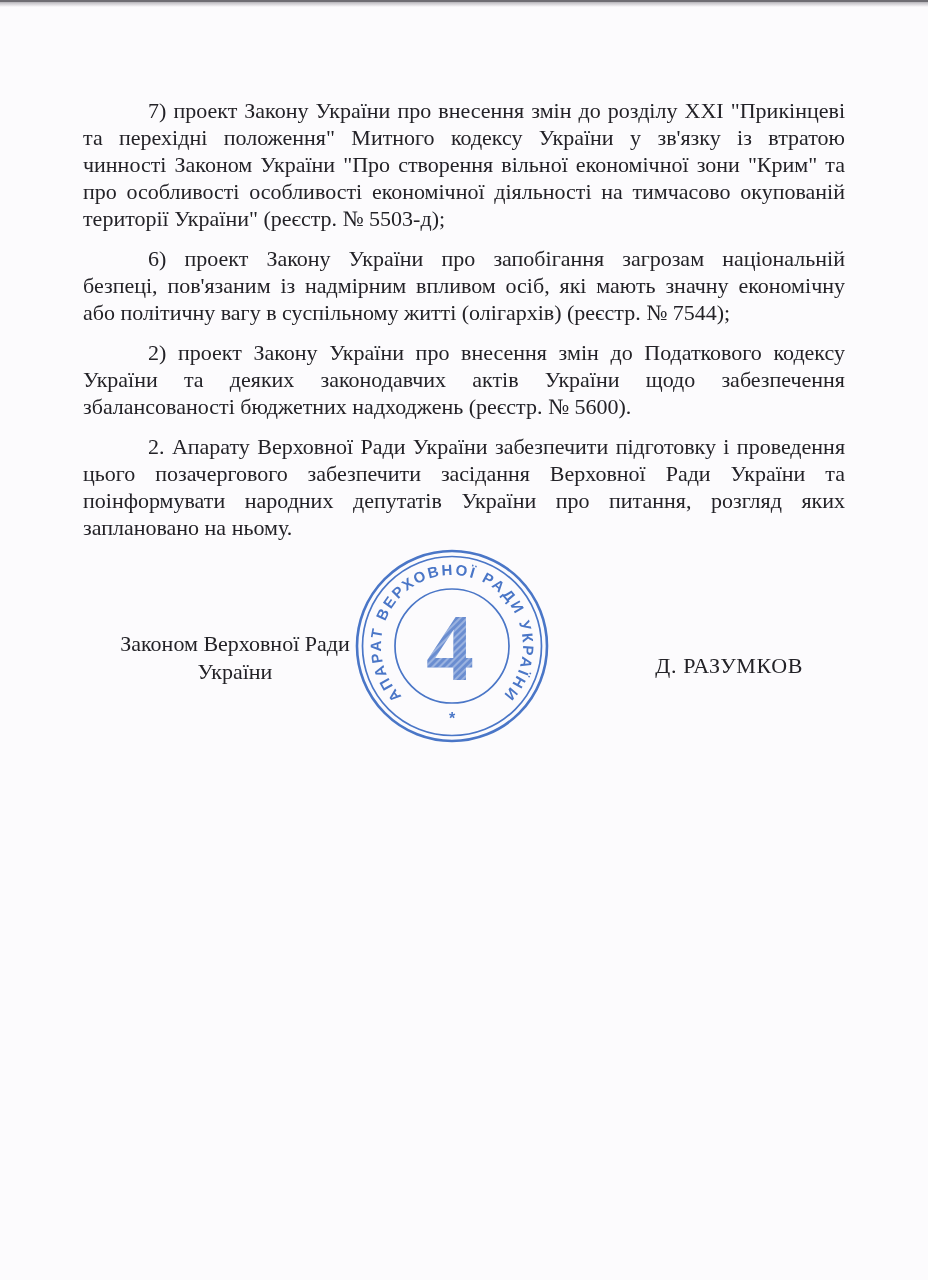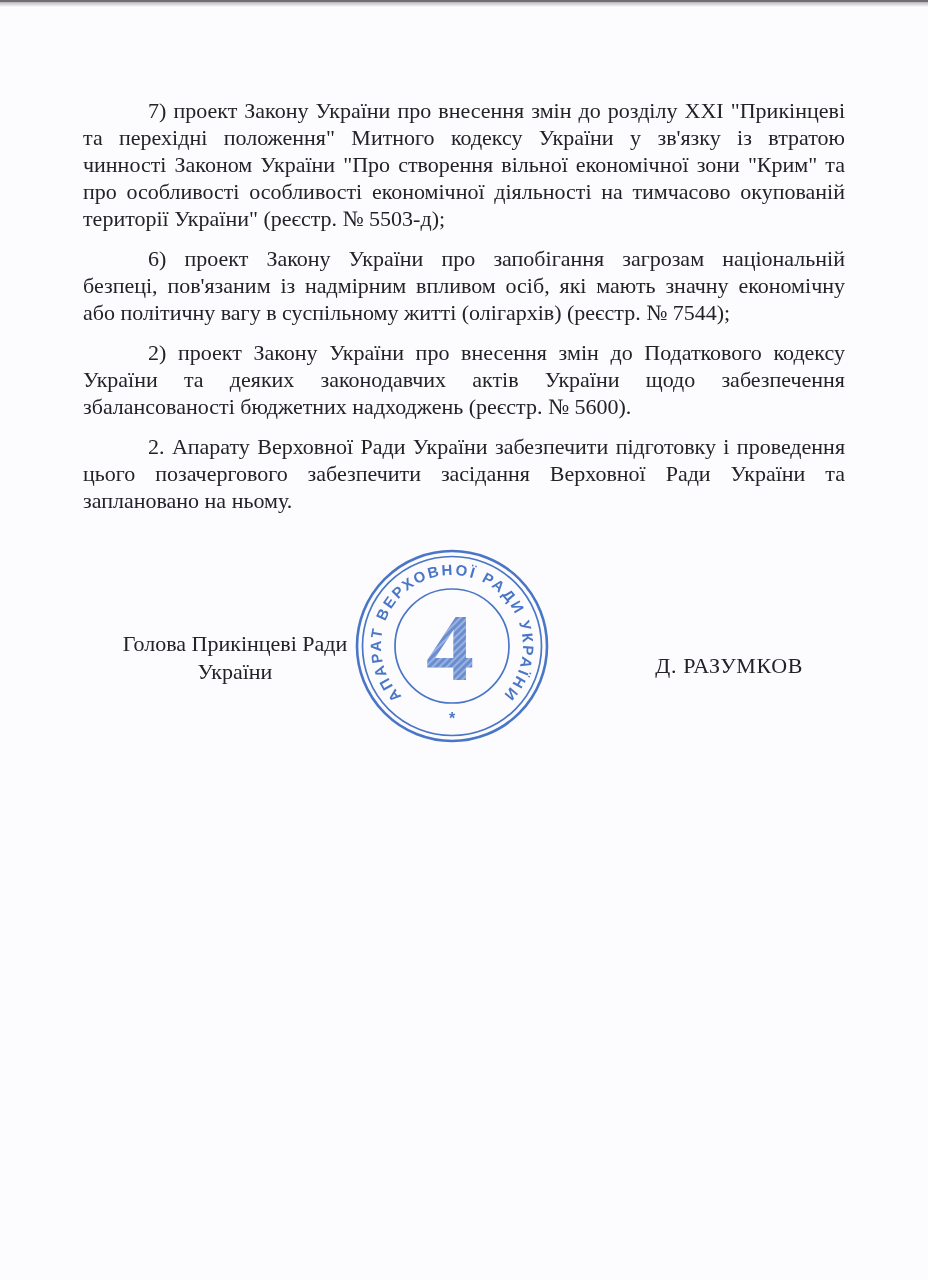--- a/index.html
+++ b/index.html
@@ -57,26 +57,27 @@
         <div class="line last">або політичну вагу в суспільному житті (олігархів) (реєстр. № 7544);</div>
       </div>
       <div class="para">
         <div class="line first">2) проект Закону України про внесення змін до Податкового кодексу</div>
         <div class="line">України та деяких законодавчих актів України щодо забезпечення</div>
         <div class="line last">збалансованості бюджетних надходжень (реєстр. № 5600).</div>
       </div>
       <div class="para">
         <div class="line first">2. Апарату Верховної Ради України забезпечити підготовку і проведення</div>
         <div class="line">цього позачергового забезпечити засідання Верховної Ради України та</div>
+        <div class="line">поінформувати народних депутатів України про питання, розгляд яких</div>
         <div class="line last">заплановано на ньому.</div>
       </div>
     </div>
 
   <div class="sig-title">
-    <div>Голова Прикінцеві Ради</div>
+    <div>Законом Верховної Ради</div>
     <div>України</div>
   </div>
 
   <svg class="stamp" viewBox="-100 -100 200 200" xmlns="http://www.w3.org/2000/svg">
     <defs>
       <pattern id="hatch" width="5" height="5" patternUnits="userSpaceOnUse" patternTransform="rotate(45)">
         <line x1="1" y1="0" x2="1" y2="5" stroke="#fdfcfe" stroke-width="1.5" opacity="0.45"></line>
       </pattern>
       <path id="ringPath" d="M -50.2,50.2 A 71,71 0 1,1 50.2,50.2" fill="none"></path>
     </defs>

